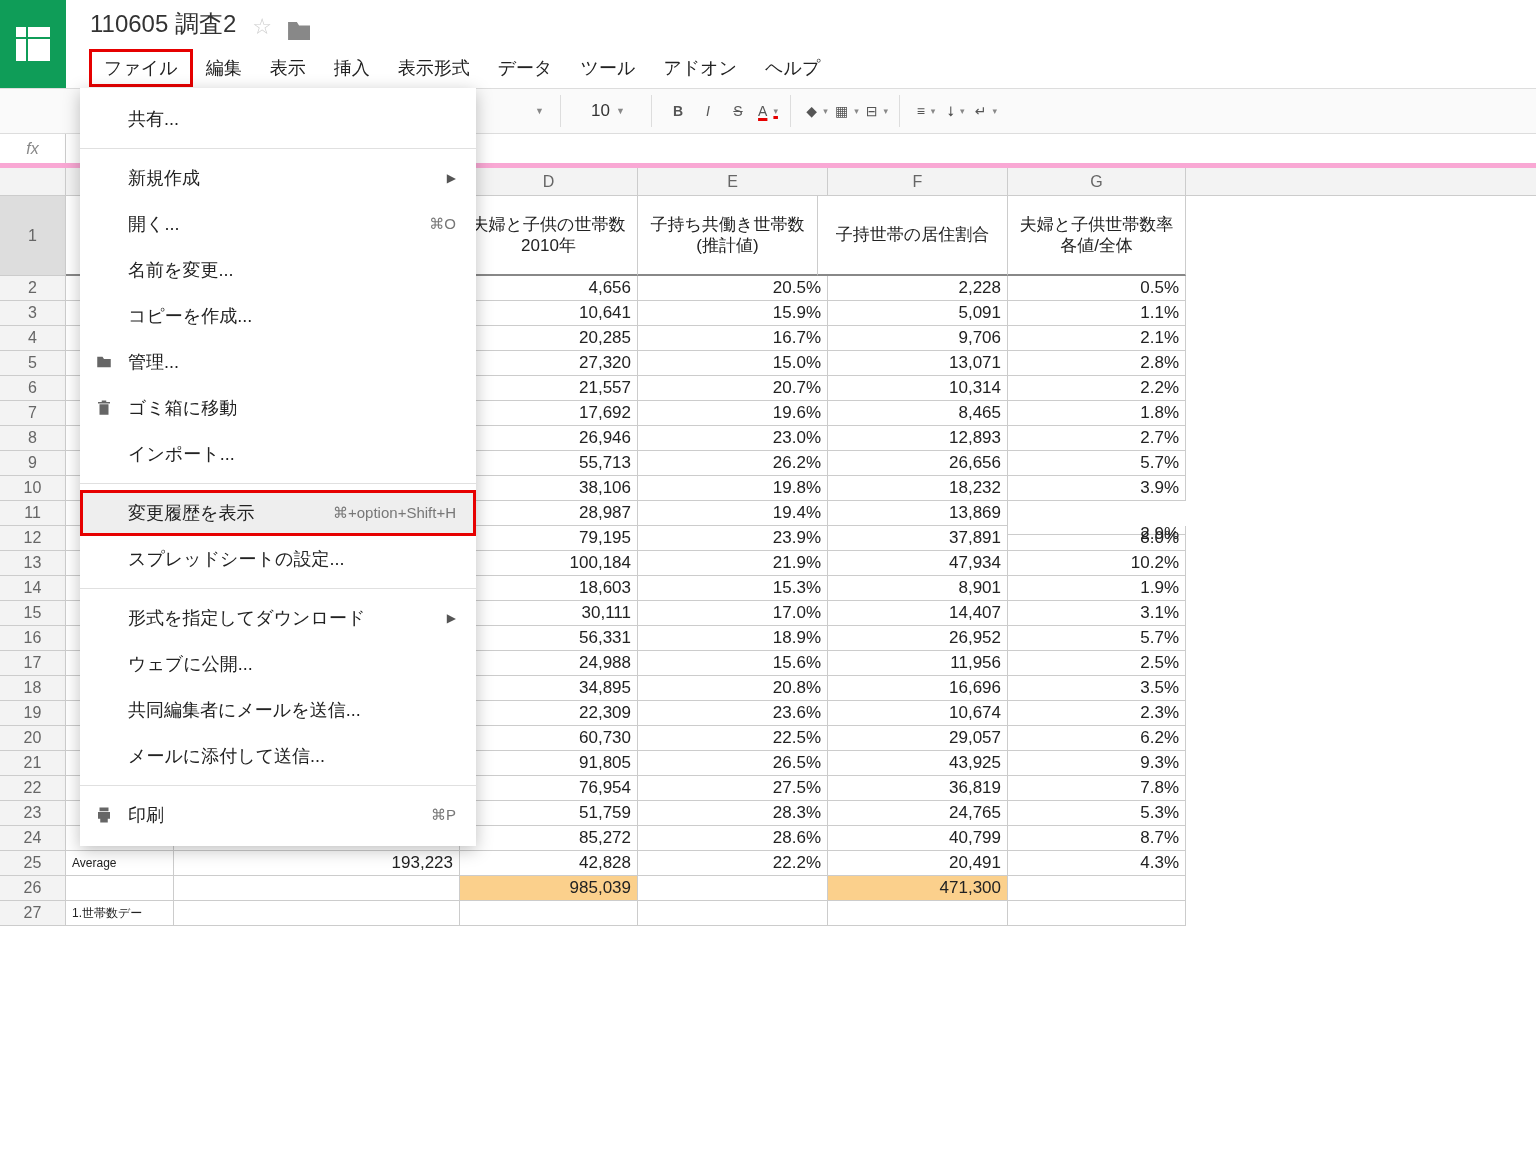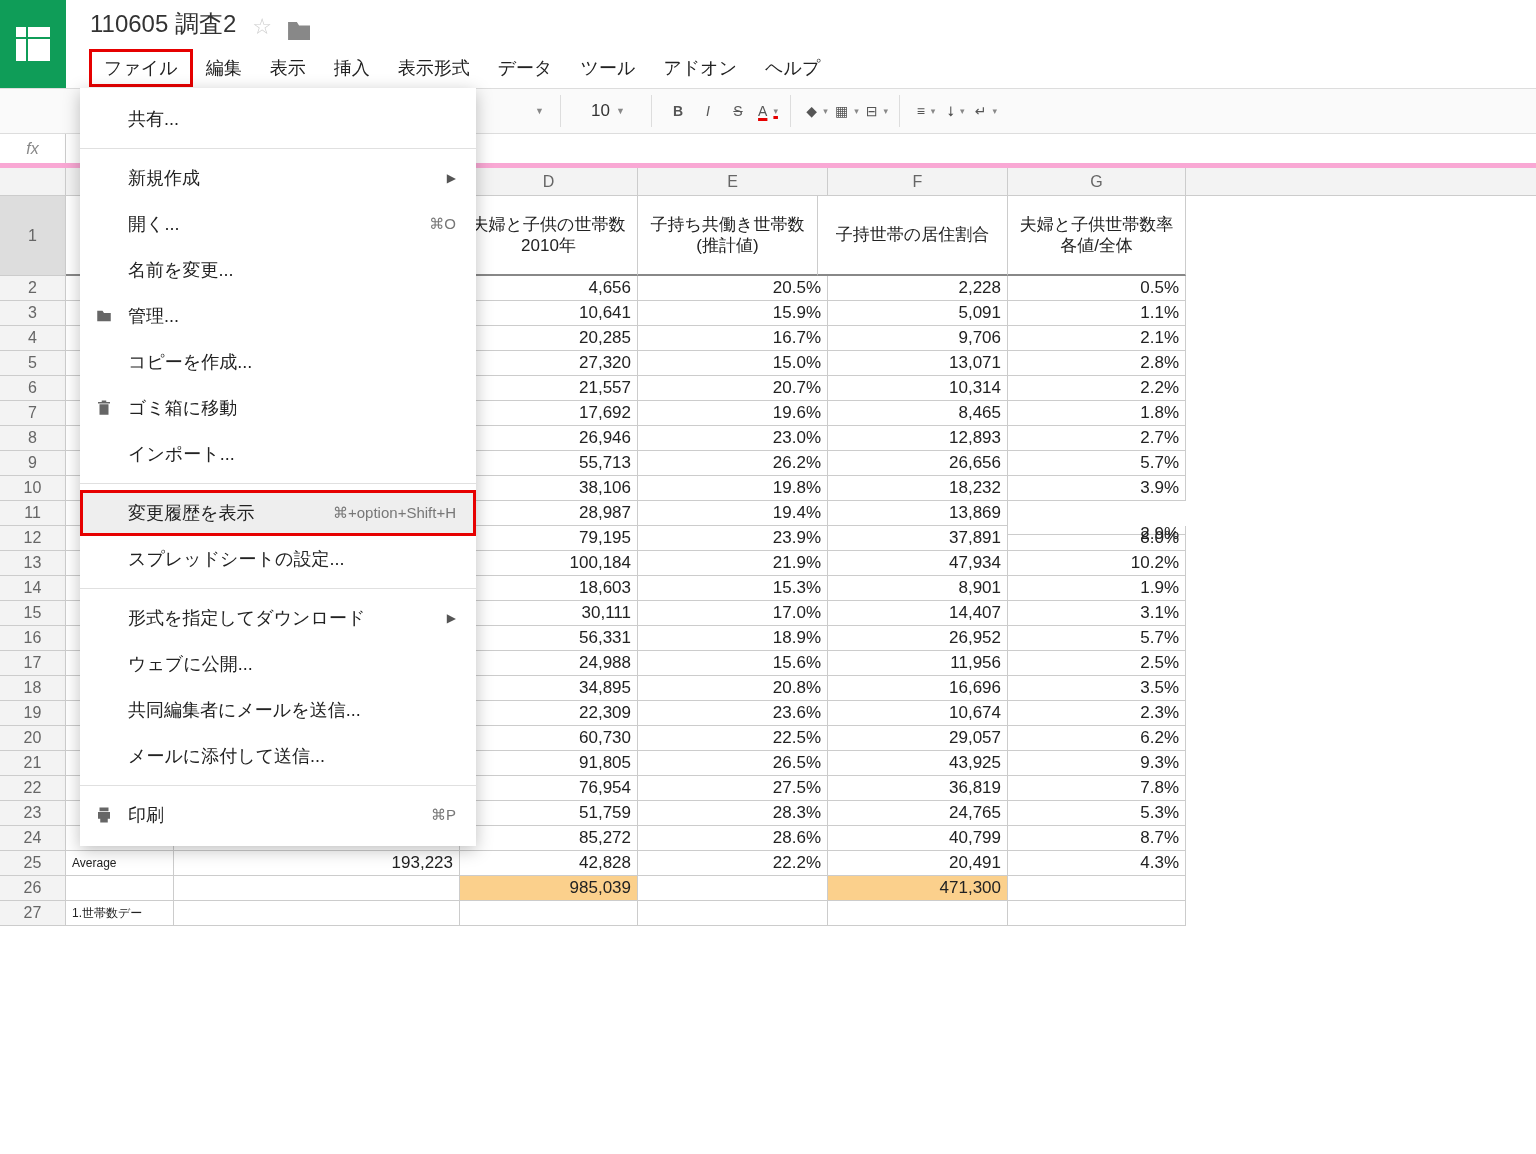--- a/index.html
+++ b/index.html
@@ -398,29 +398,29 @@
       <span class="dd-arrow">▶</span>
     </div>
     <div class="dd-item">
       <span>開く...</span>
       <span class="dd-shortcut">⌘O</span>
     </div>
     <div class="dd-item">
       <span>名前を変更...</span>
     </div>
     <div class="dd-item">
+      <span>コピーを作成...</span>
+    </div>
+    <div class="dd-item">
       <span class="dd-icon">
         <svg viewBox="0 0 24 24">
           <path d="M3 5h7l2 3h9v11H3z"></path>
         </svg>
       </span>
       <span>管理...</span>
-    </div>
-    <div class="dd-item">
-      <span>コピーを作成...</span>
     </div>
     <div class="dd-item">
       <span class="dd-icon">
         <svg viewBox="0 0 24 24">
           <path d="M6 7h12v14H6zM4 4h16v2H4zM9 2h6v2H9z"></path>
         </svg>
       </span>
       <span>ゴミ箱に移動</span>
     </div>
     <div class="dd-item">

